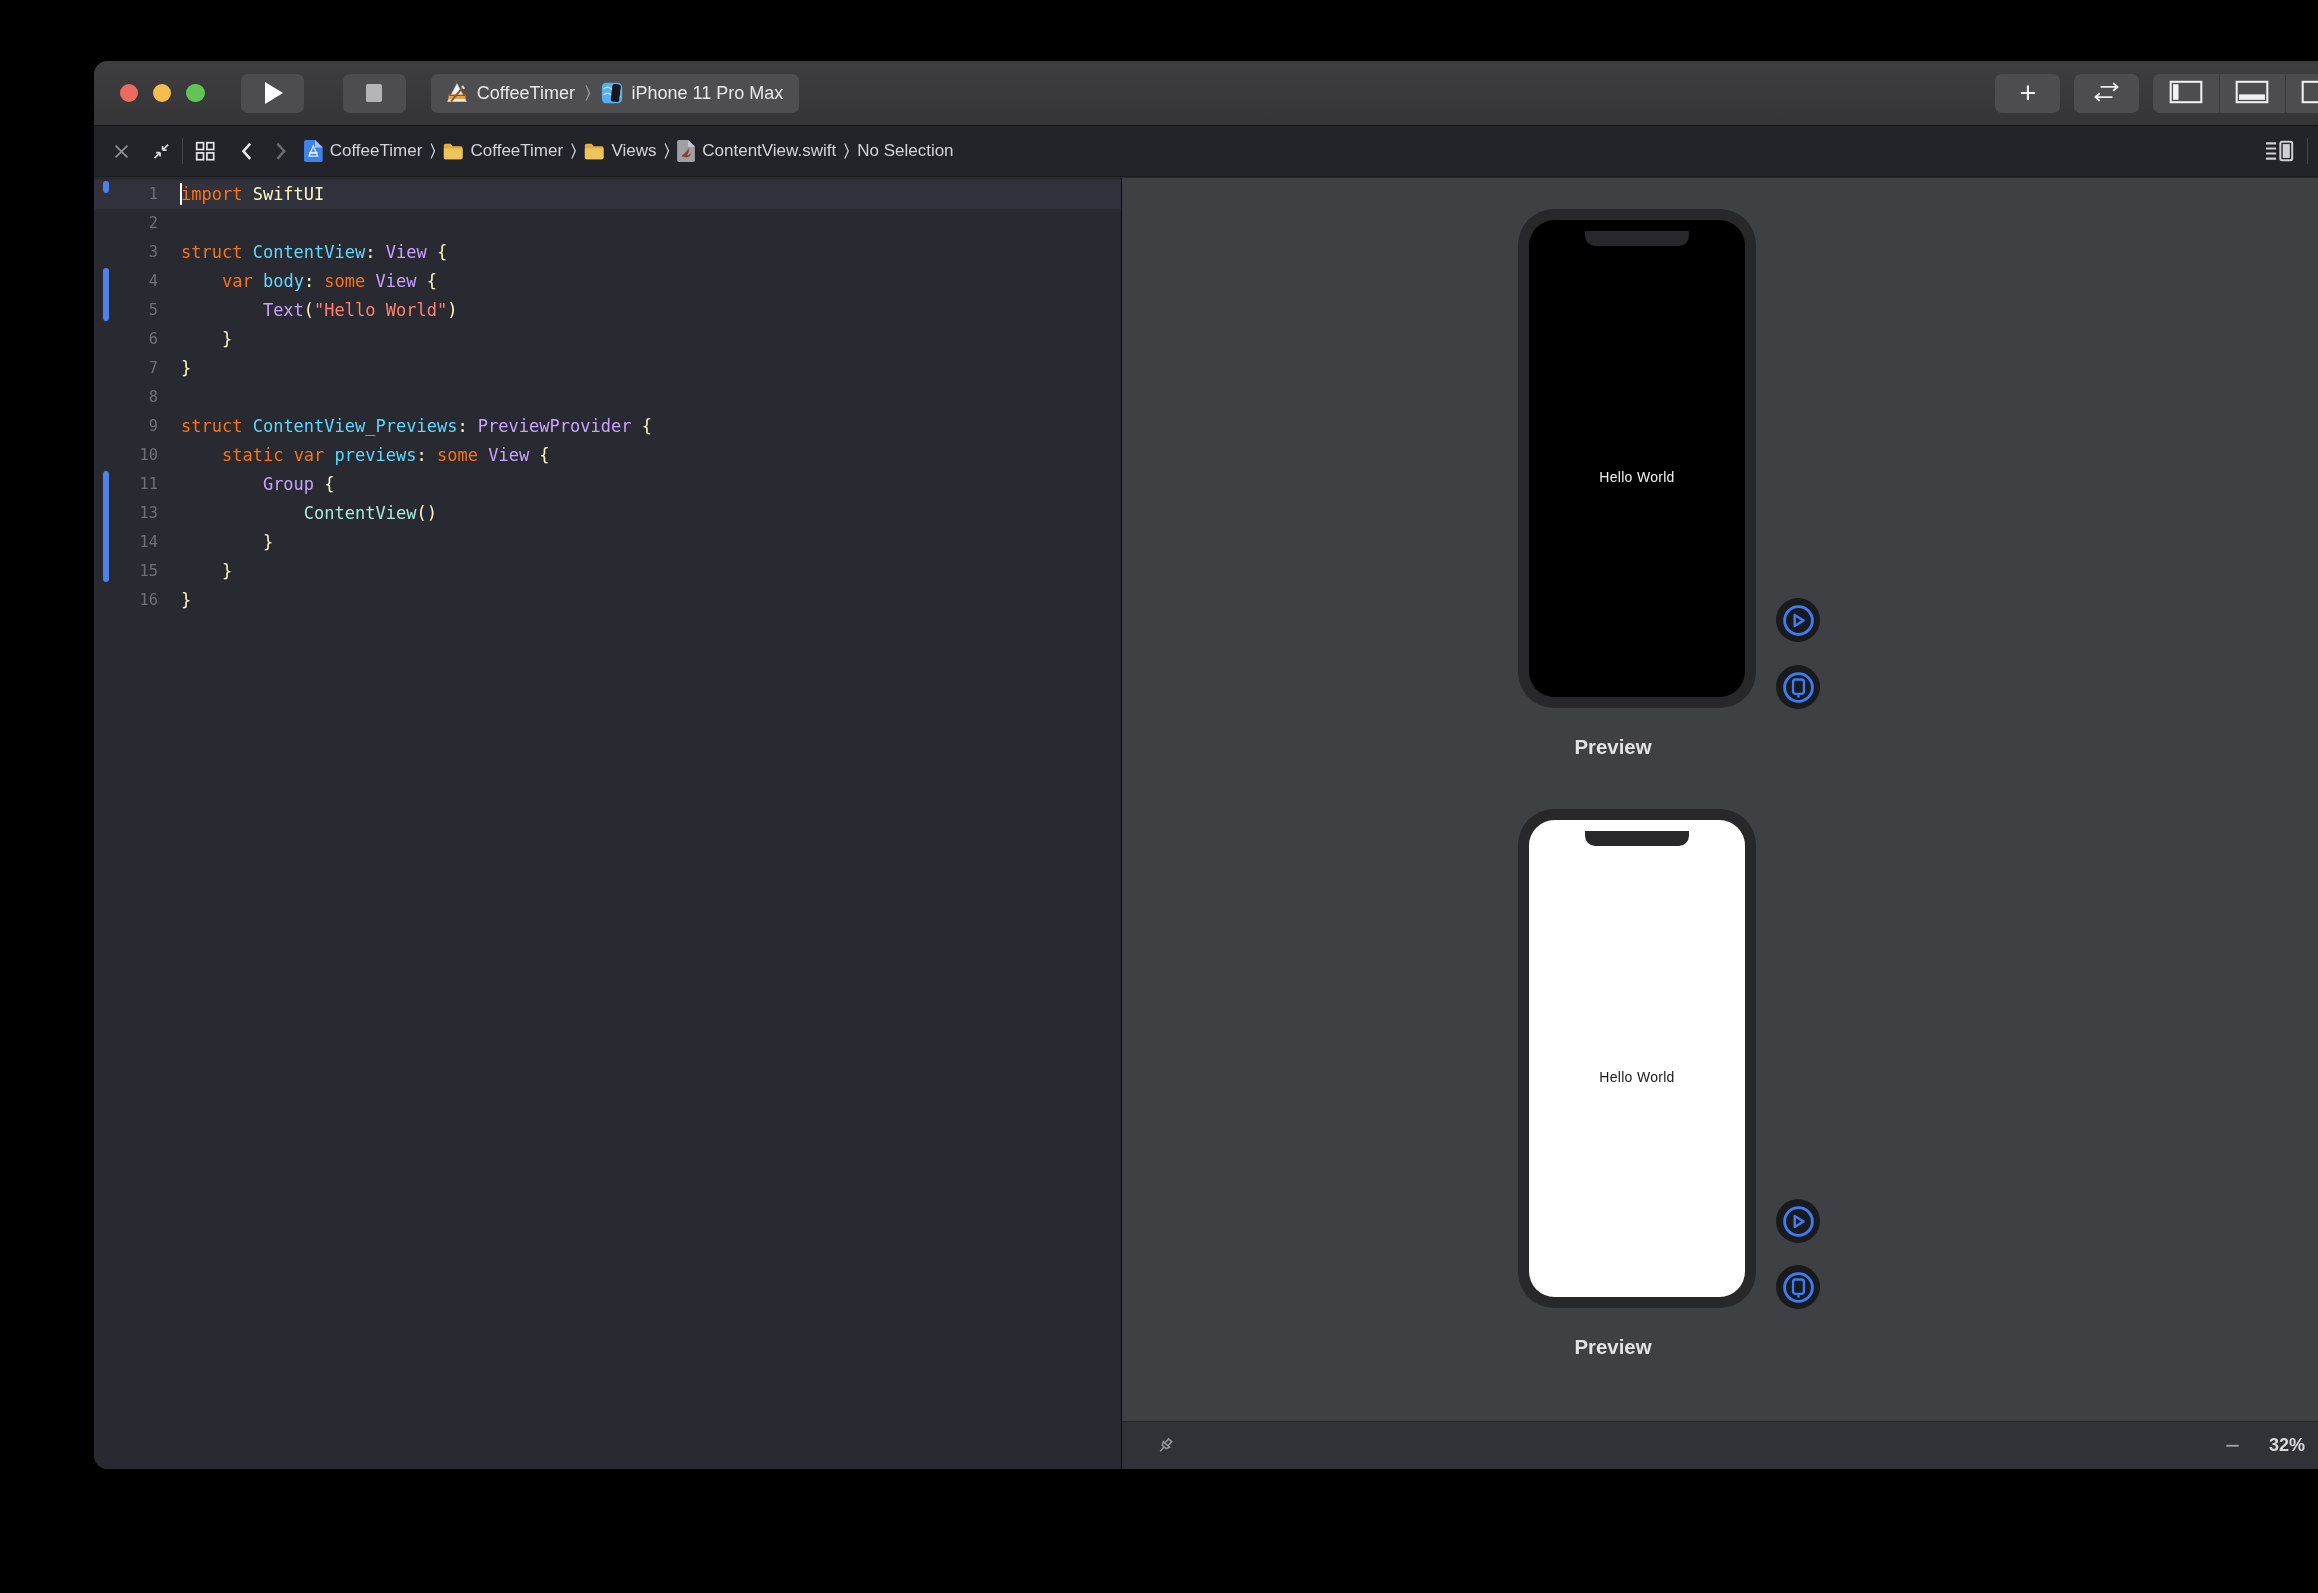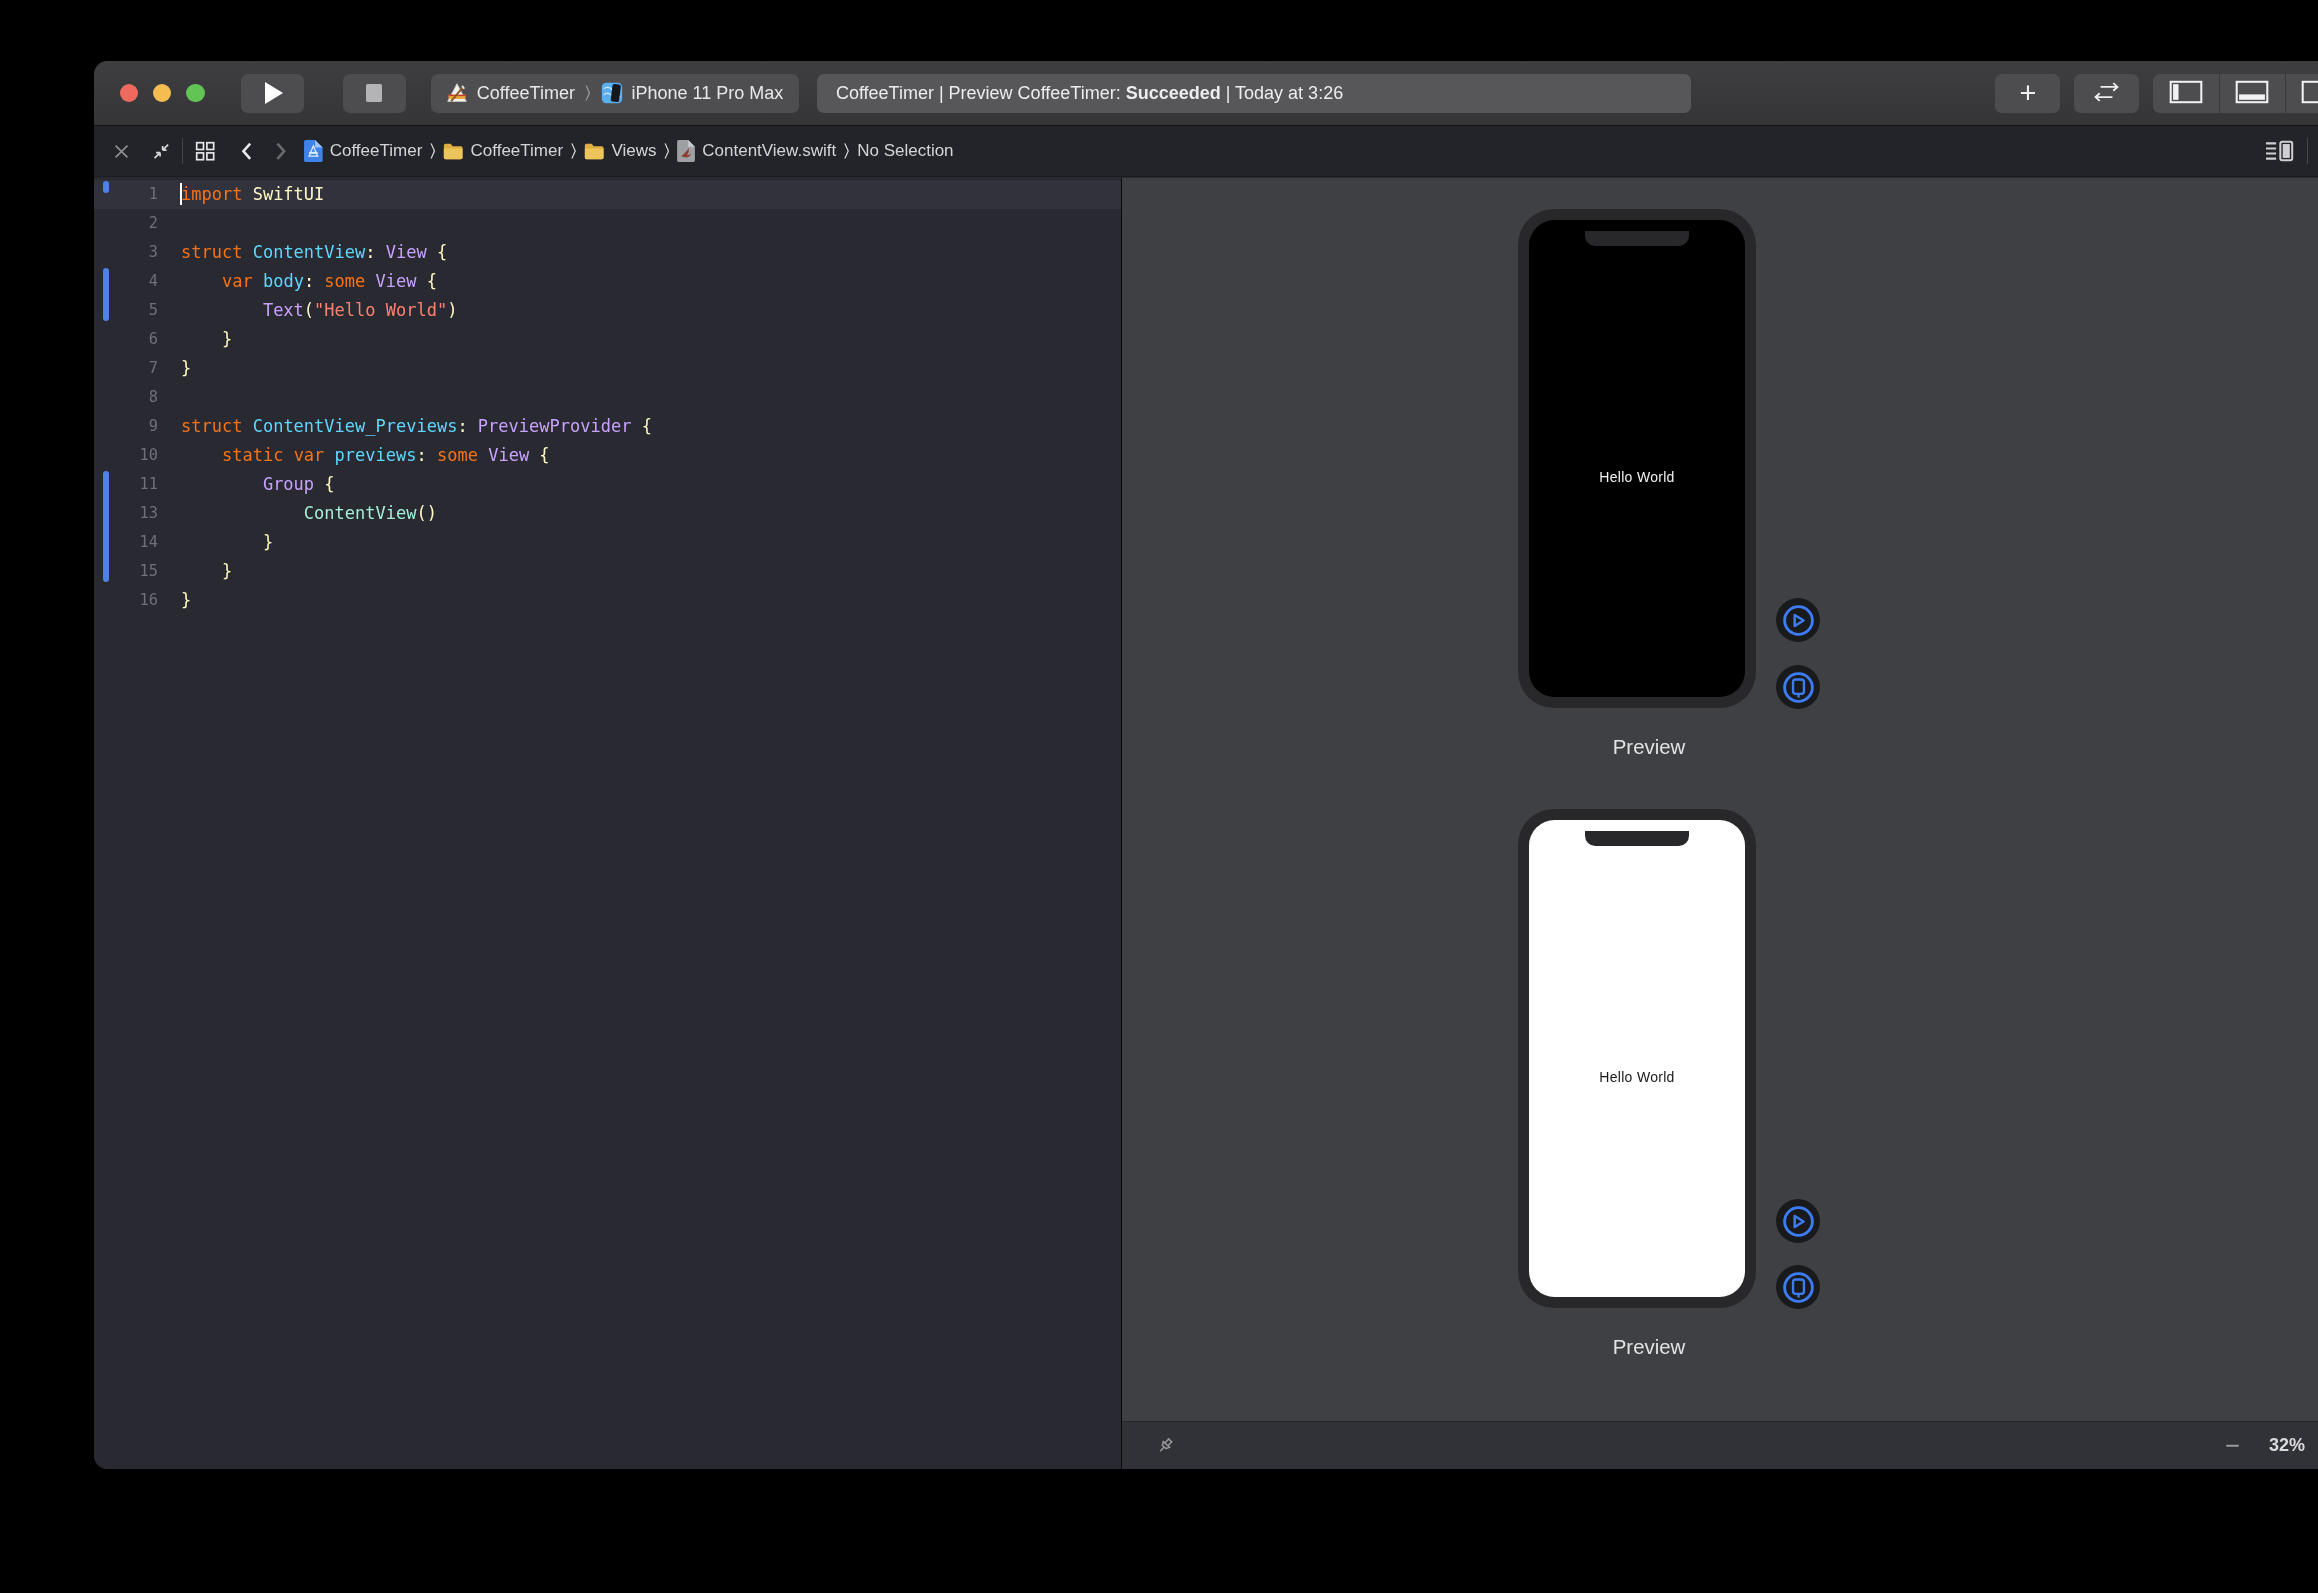--- a/index.html
+++ b/index.html
@@ -76,22 +76,22 @@
            background:#28282A; border-radius:36px; padding:11px; }
   .phone-screen { position:relative; width:100%; height:100%; border-radius:25.5px; overflow:hidden; }
   .screen-dark { background:#000000; }
   .screen-light { background:#FFFFFF; }
   .notch { position:absolute; left:50%; top:11px; transform:translateX(-50%);
            width:104px; height:14.5px; background:#28282A;
            border-bottom-left-radius:10.2px; border-bottom-right-radius:10.2px; z-index:2; }
   .hello { position:absolute; left:0; right:0; top:249px; text-align:center;
            font-size:14px; letter-spacing:0.3px; }
   .hello-dark { color:#F2F2F2; } .hello-light { color:#1A1A1A; }
-  .pv-label { position:absolute; left:408px; width:238px; text-align:center;
-              color:#E3E3E5; font-size:20.4px; font-weight:normal; }
+  .pv-label { position:absolute; left:372px; width:238px; text-align:center;
+              color:#E3E3E5; font-size:20.4px; font-weight:bold; }
   .circle-btn { position:absolute; left:654px; width:44px; height:44px; border-radius:50%;
                 background:#191A1C; display:flex; align-items:center; justify-content:center; }
 
   
   .canvas-bar { position:absolute; left:0; right:0; bottom:0; height:48px; background:#313237;
                 border-top:0.9px solid #26272B; display:flex; align-items:center; }
   .zoom-ctrl { position:absolute; right:22px; display:flex; align-items:center; gap:29px; }
   .zoom-ctrl .zminus,.zoom-ctrl .zplus { color:#A2A2A6; font-size:25.5px; font-weight:300; }
   .zoom-ctrl .zval { color:#DADADC; font-size:18px; font-weight:bold; }
   .pin { margin-left:32px; }
@@ -130,23 +130,20 @@
       <span class="jb-ic">
         <svg width="22" height="22" viewBox="0 0 26 26">
           <rect x="1" y="1" width="24" height="24" rx="5" fill="#57AEF2"></rect>
           <path d="M3 8 Q9 4 13 9 Q17 14 23 10 M3 15 Q9 11 13 16 Q17 21 23 17" stroke="#BFE3FB" stroke-width="1.6" fill="none"></path>
           <rect x="12.5" y="2.5" width="10" height="21" rx="2.5" fill="#16171B" transform="rotate(7 17.5 13)"></rect>
         </svg>
       </span>
       <span>iPhone 11 Pro Max</span>
     </div>
 
-    <div class="statusbar">
-      <span><span>CoffeeTimer | Preview CoffeeTimer: </span><b>Succeeded</b><span> | Today at 3:26</span></span>
-    </div>
 
     <div class="tb-right">
       <div class="sqbtn">
         <span class="plus-glyph">+</span>
       </div>
       <div class="sqbtn">
         <span>
           <svg width="29" height="22" viewBox="0 0 34 26" fill="none" stroke="#EDEDEF" stroke-width="2.2">
             <path d="M10 7 H30 M25 2.5 L30 7 L25 11.5"></path>
             <path d="M24 19 H4 M9 14.5 L4 19 L9 23.5"></path>

